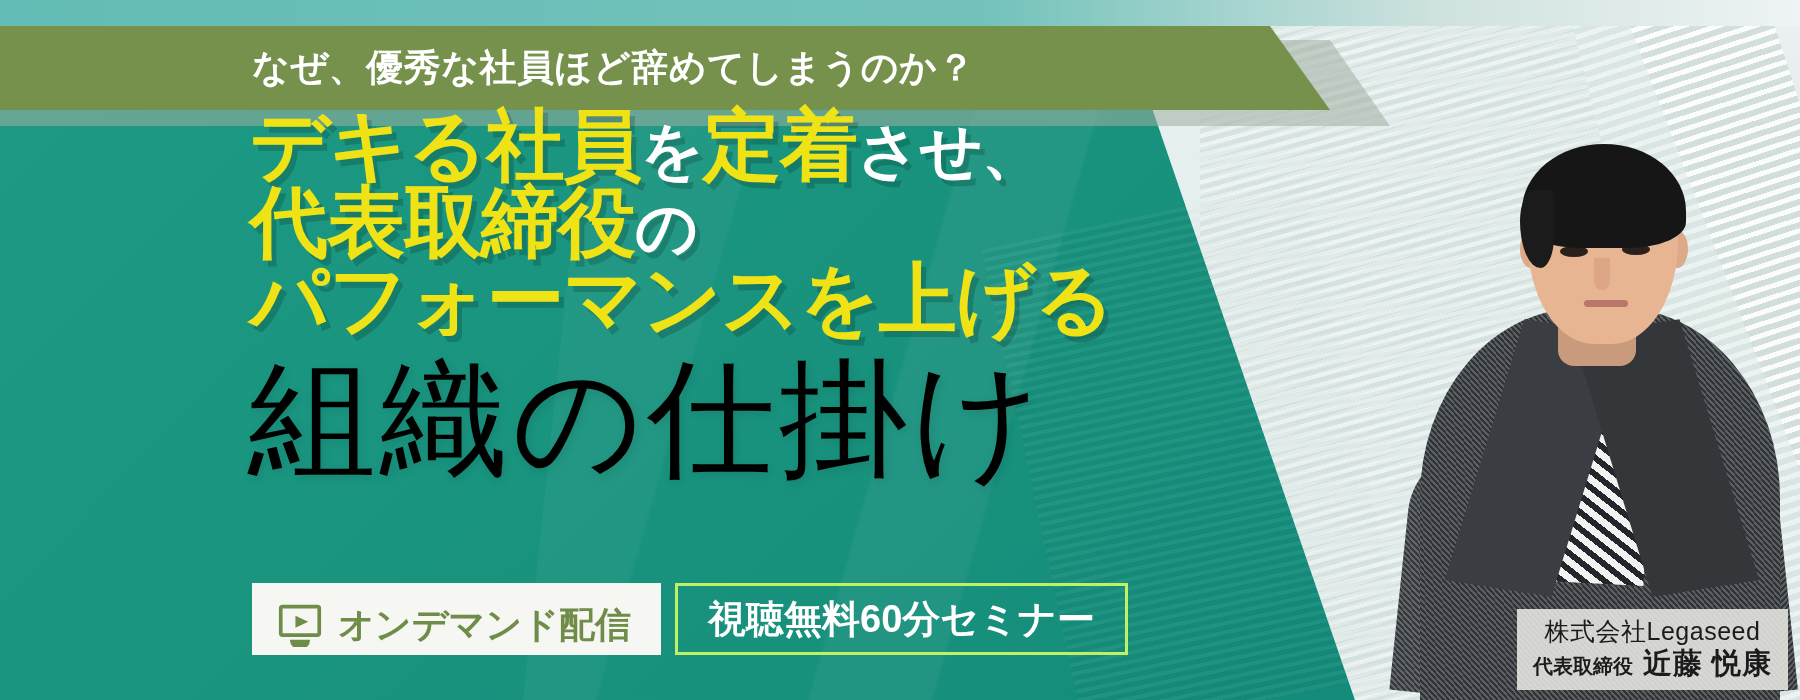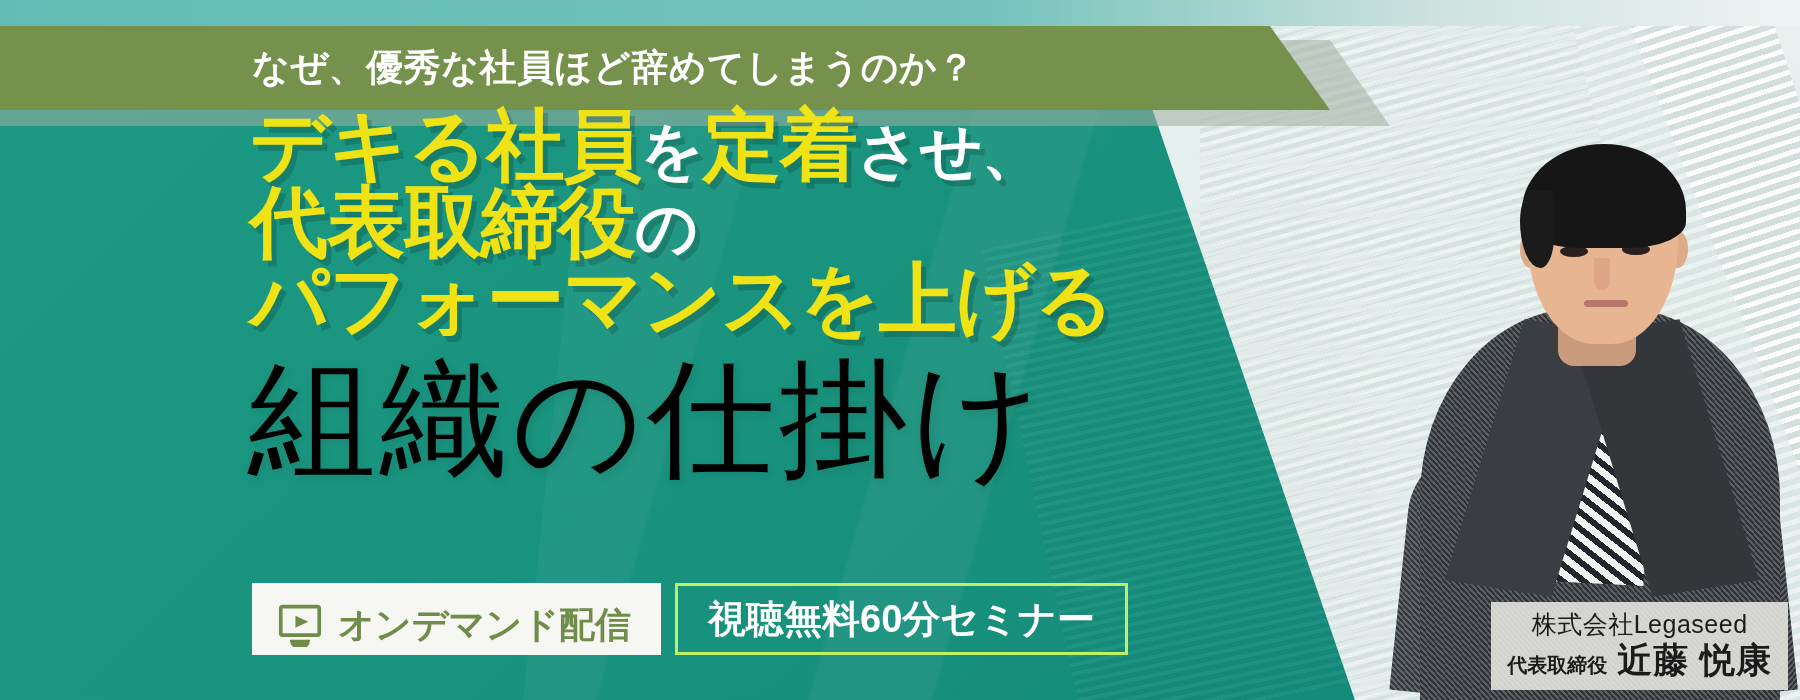--- a/index.html
+++ b/index.html
@@ -267,21 +267,21 @@
     padding:7px 16px 9px 16px;
     text-align:center;
   }
   .name-company {
     color:#1b1b1b; font-size:25px; font-weight:400; letter-spacing:.5px; white-space:nowrap; line-height:1.2;
   }
   .name-title-row {
     display:flex; align-items:baseline; justify-content:center; gap:10px; line-height:1.2;
   }
   .name-role { color:#1b1b1b; font-size:20px; font-weight:700; white-space:nowrap; }
-  .name-person { color:#1b1b1b; font-size:35px; font-weight:700; white-space:nowrap; letter-spacing:1px; }
+  .name-person { color:#1b1b1b; font-size:29px; font-weight:700; white-space:nowrap; letter-spacing:1px; }
 </style>
 </head>
 <body>
 
 <div class="banner">
 
   <div class="bg-teal"></div>
   <div class="bg-photo">
     <div class="tower"></div>
     <div class="tower2"></div>

